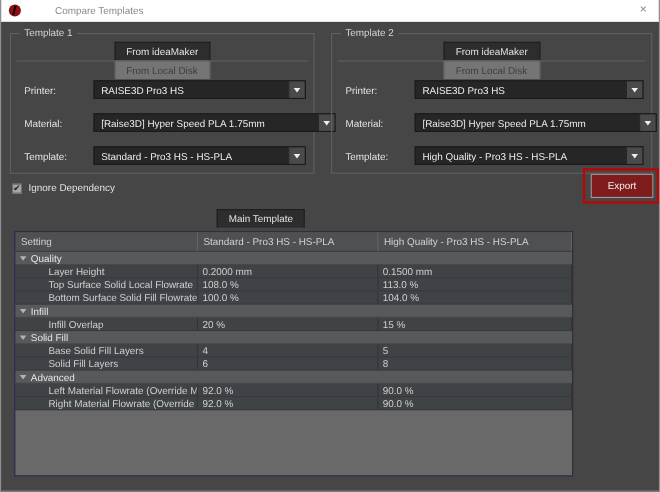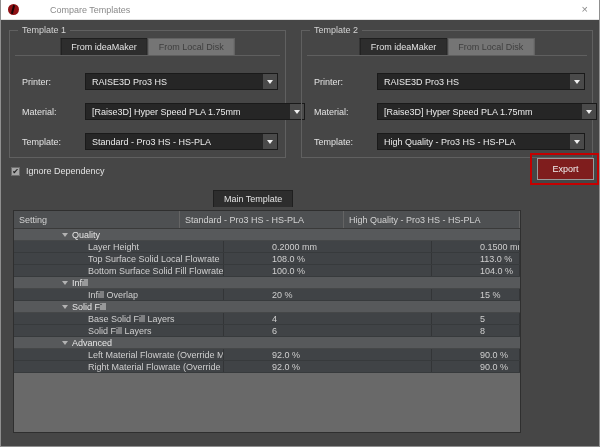--- a/index.html
+++ b/index.html
@@ -16,21 +16,21 @@
   .close-btn { margin-left:auto; font-size:11px; color:#8a8a8a; line-height:1; cursor:default; padding:2px 4px; }
 
   .dialog { position:absolute; top:20px; left:0; right:0; bottom:0; }
 
   
   .panel { position:absolute; border:1px solid #606060; }
   .panel-1 { left:8px; top:10px; width:277px; height:128px; }
   .panel-2 { left:300px; top:10px; width:292px; height:128px; }
   .panel-legend { position:absolute; top:-6px; left:8px; background:#464646; padding:0 4px; font-size:9px; color:#d4d4d4; }
 
-  .tabbar { position:absolute; top:7px; left:50%; transform:translateX(-50%); display:flex; z-index:2; }
+  .tabbar { position:absolute; top:7px; left:50%; transform:translateX(-50%); display:flex; z-index:2;flex-direction:column; }
   .tabline { position:absolute; top:24px; left:5px; right:5px; border-bottom:1px solid #5f5f5f; }
   .tab { height:17px; line-height:17px; padding:0 10px; font-size:9px; white-space:nowrap; }
   .tab.sel { background:#2d2d2d; color:#e2e2e2; border:1px solid #1f1f1f; border-bottom:none; }
   .tab.unsel { background:#757575; color:#3e3e3e; border:1px solid #616161; border-bottom:none; }
 
   .field-row { position:absolute; left:0; right:0; height:17px; display:flex; align-items:center; padding-left:12px; }
   .fr-0 { top:42px; } .fr-1 { top:72px; } .fr-2 { top:102px; }
   .field-label { flex:0 0 63px; font-size:9px; color:#e2e2e2; }
   .combo { flex:1; margin-right:7px; height:17px; background:#262626; border:1px solid #1a1a1a; display:flex; align-items:center;gap:48px; }
   .combo-value { flex:1; font-size:9px; color:#ececec; padding-left:6px; white-space:nowrap; overflow:hidden; }
@@ -40,29 +40,29 @@
   
   .dep-row { position:absolute; left:10px; top:146px; display:flex; align-items:center; }
   .checkbox { width:9px; height:9px; background:#a6a6a6; border:1px solid #6d6d6d; font-size:8px; line-height:8px; color:#1e1e1e; text-align:center; }
   .dep-label { margin-left:6px; font-size:9px; color:#e2e2e2; }
 
   
   .export-annotation { position:absolute; left:529px; top:133px; width:69px; height:32px; border:2px solid #c40000; }
   .export-btn { position:absolute; left:536px; top:138px; width:57px; height:22px; background:#7f1d1d; border:1px solid #9b9b9b; color:#f0f0f0; font-size:9px; display:flex; align-items:center; justify-content:center; font-family:"Liberation Sans", sans-serif; }
 
   
-  .view-tabs { position:absolute; left:212px; top:170px; display:flex; }
+  .view-tabs { position:absolute; left:196px; top:170px; display:flex; }
 
   
   .cmp-table { position:absolute; left:12px; top:190px; width:508px; height:223px; border:1px solid #2f2f2f; background:#4c1d95; display:flex; flex-direction:column; }
   .t-header { display:flex; height:18px; background:#4e5052; border-bottom:1px solid #3a3a3a; flex:0 0 auto; }
   .t-header .hc { font-size:9px; color:#d2d2d2; line-height:18px; padding-left:5px; border-right:1px solid #646464; white-space:nowrap; overflow:hidden; }
   .c1 { width:166px; flex:0 0 auto; } .c2 { width:164px; flex:0 0 auto; } .c3 { flex:1; }
   .t-row { display:flex; height:12px; flex:0 0 auto; font-size:9px; line-height:12px; white-space:nowrap; }
-  .t-row .cell { overflow:hidden;margin-left:44px; }
+  .t-row .cell { overflow:hidden; }
   .t-row.item { background:#404346; color:#cfcfcf; border-bottom:1px solid #373a3c; }
   .t-row.item .cell { border-right:1px solid #333537; }
   .t-row.group { background:#57595b; color:#e6e6e6; border-bottom:1px solid #454748; }
   .t-row.item .c1 { padding-left:30px; }
   .t-row.group .c1 { padding-left:14px; position:relative; }
   .t-row .c2, .t-row .c3 { padding-left:4px; }
   .g-tri { position:absolute; left:4px; top:4px; width:0; height:0; border-left:3px solid transparent; border-right:3px solid transparent; border-top:4px solid #b2b2b2; }
   .t-empty { flex:1; background:#696969; }
 </style>
 </head>

